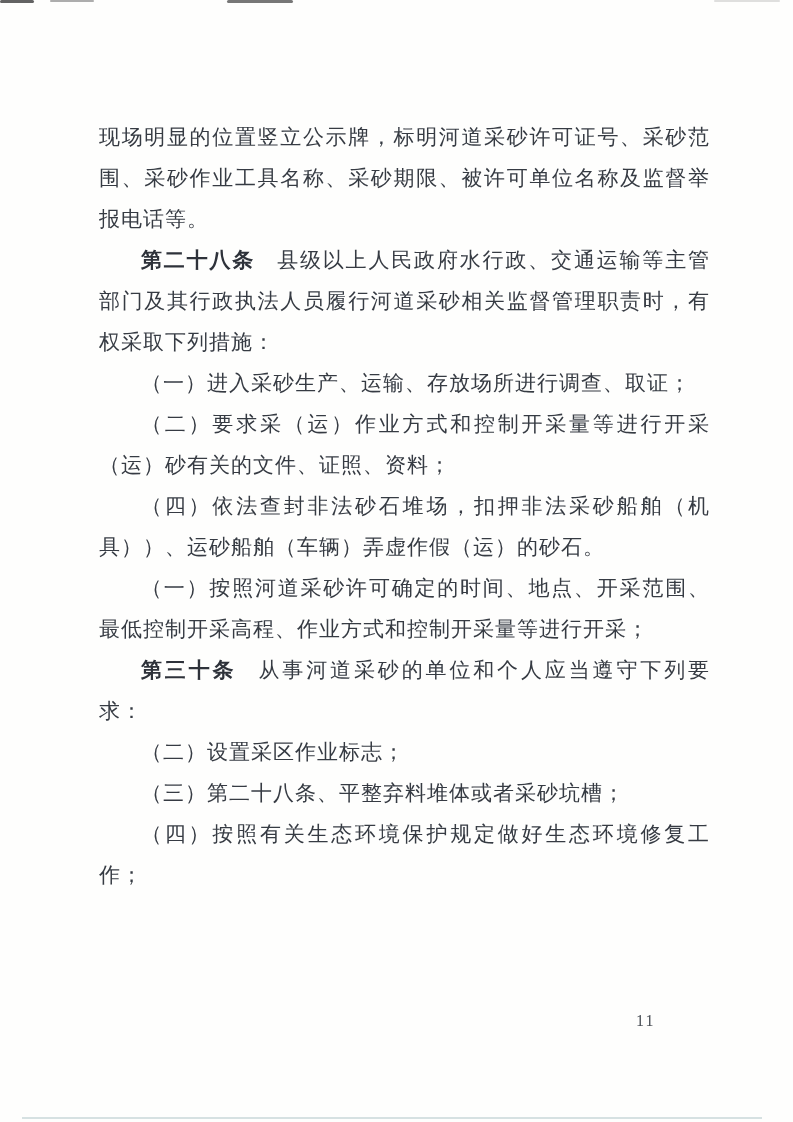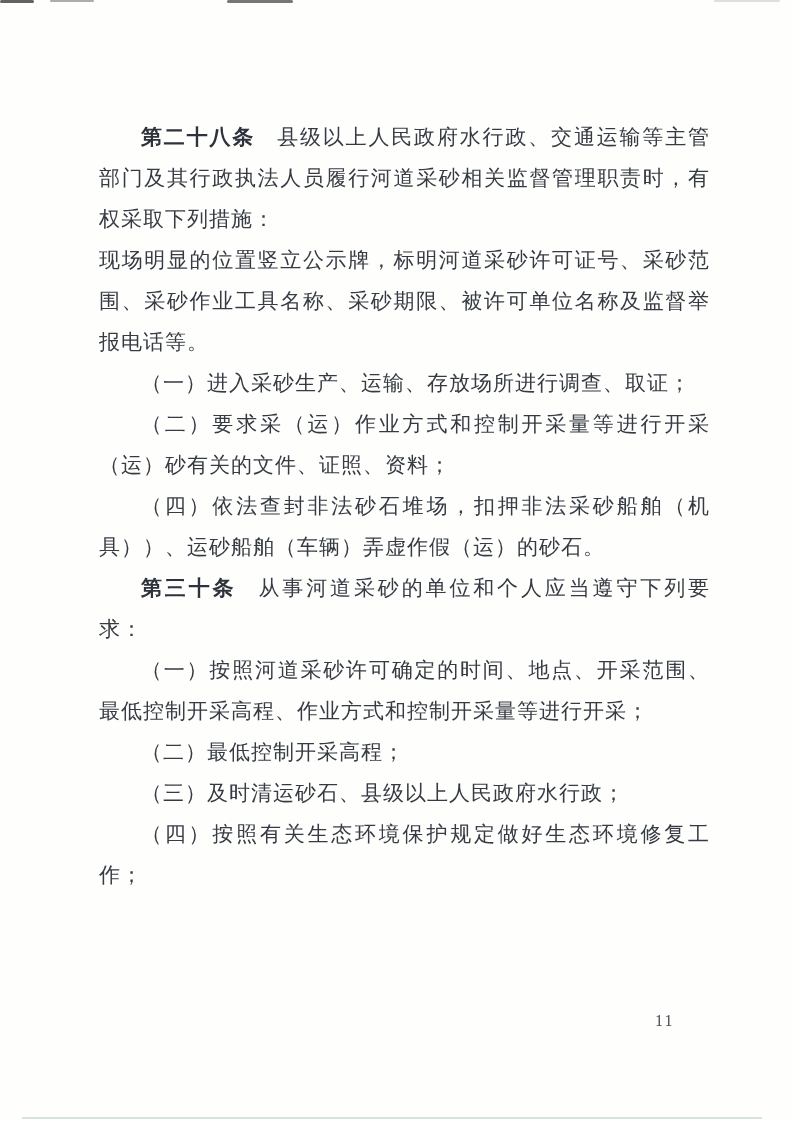--- a/index.html
+++ b/index.html
@@ -46,58 +46,58 @@
     letter-spacing: 1px;
     text-align: justify;
     text-justify: inter-character;
     text-indent: 42px;
   }
   .para.noindent { text-indent: 0; }
   .lead { font-weight: 700; color: #2e323a; }
   .lead:not(:empty) { margin-right: 22px; }
   .page-number {
     position: absolute;
-    left: 655px;
+    left: 636px;
     top: 1012px;
     font-size: 16px;
     letter-spacing: 2px;
     color: #4a4f56;
   }
 </style>
 </head>
 <body>
 
 <div class="page">
 
   <div class="smudge a"></div>
   <div class="smudge b"></div>
   <div class="smudge c"></div>
   <div class="smudge d"></div>
 
   <div class="text-block">
 
+    <p class="para noindent"><b class="lead"></b><span>现场明显的位置竖立公示牌，标明河道采砂许可证号、采砂范围、采砂作业工具名称、采砂期限、被许可单位名称及监督举报电话等。</span></p>
+
     <p class="para"><b class="lead">第二十八条</b><span>县级以上人民政府水行政、交通运输等主管部门及其行政执法人员履行河道采砂相关监督管理职责时，有权采取下列措施：</span></p>
-
-    <p class="para noindent"><b class="lead"></b><span>现场明显的位置竖立公示牌，标明河道采砂许可证号、采砂范围、采砂作业工具名称、采砂期限、被许可单位名称及监督举报电话等。</span></p>
 
     <p class="para"><b class="lead"></b><span>（一）进入采砂生产、运输、存放场所进行调查、取证；</span></p>
 
     <p class="para"><b class="lead"></b><span>（二）要求采（运）作业方式和控制开采量等进行开采（运）砂有关的文件、证照、资料；</span></p>
 
 
     <p class="para"><b class="lead"></b><span>（四）依法查封非法砂石堆场，扣押非法采砂船舶（机具））、运砂船舶（车辆）弄虚作假（运）的砂石。</span></p>
 
 
+    <p class="para"><b class="lead"></b><span>（一）按照河道采砂许可确定的时间、地点、开采范围、最低控制开采高程、作业方式和控制开采量等进行开采；</span></p>
+
     <p class="para"><b class="lead">第三十条</b><span>从事河道采砂的单位和个人应当遵守下列要求：</span></p>
 
-    <p class="para"><b class="lead"></b><span>（一）按照河道采砂许可确定的时间、地点、开采范围、最低控制开采高程、作业方式和控制开采量等进行开采；</span></p>
+    <p class="para"><b class="lead"></b><span>（二）设置采区作业标志；</span></p>
 
-    <p class="para"><b class="lead"></b><span>（二）最低控制开采高程；</span></p>
-
-    <p class="para"><b class="lead"></b><span>（三）及时清运砂石、县级以上人民政府水行政；</span></p>
+    <p class="para"><b class="lead"></b><span>（三）第二十八条、平整弃料堆体或者采砂坑槽；</span></p>
 
     <p class="para"><b class="lead"></b><span>（四）按照有关生态环境保护规定做好生态环境修复工作；</span></p>
 
   </div>
 
   <div class="page-number">11</div>
 
   <div class="bottom-line"></div>
 
 </div>

